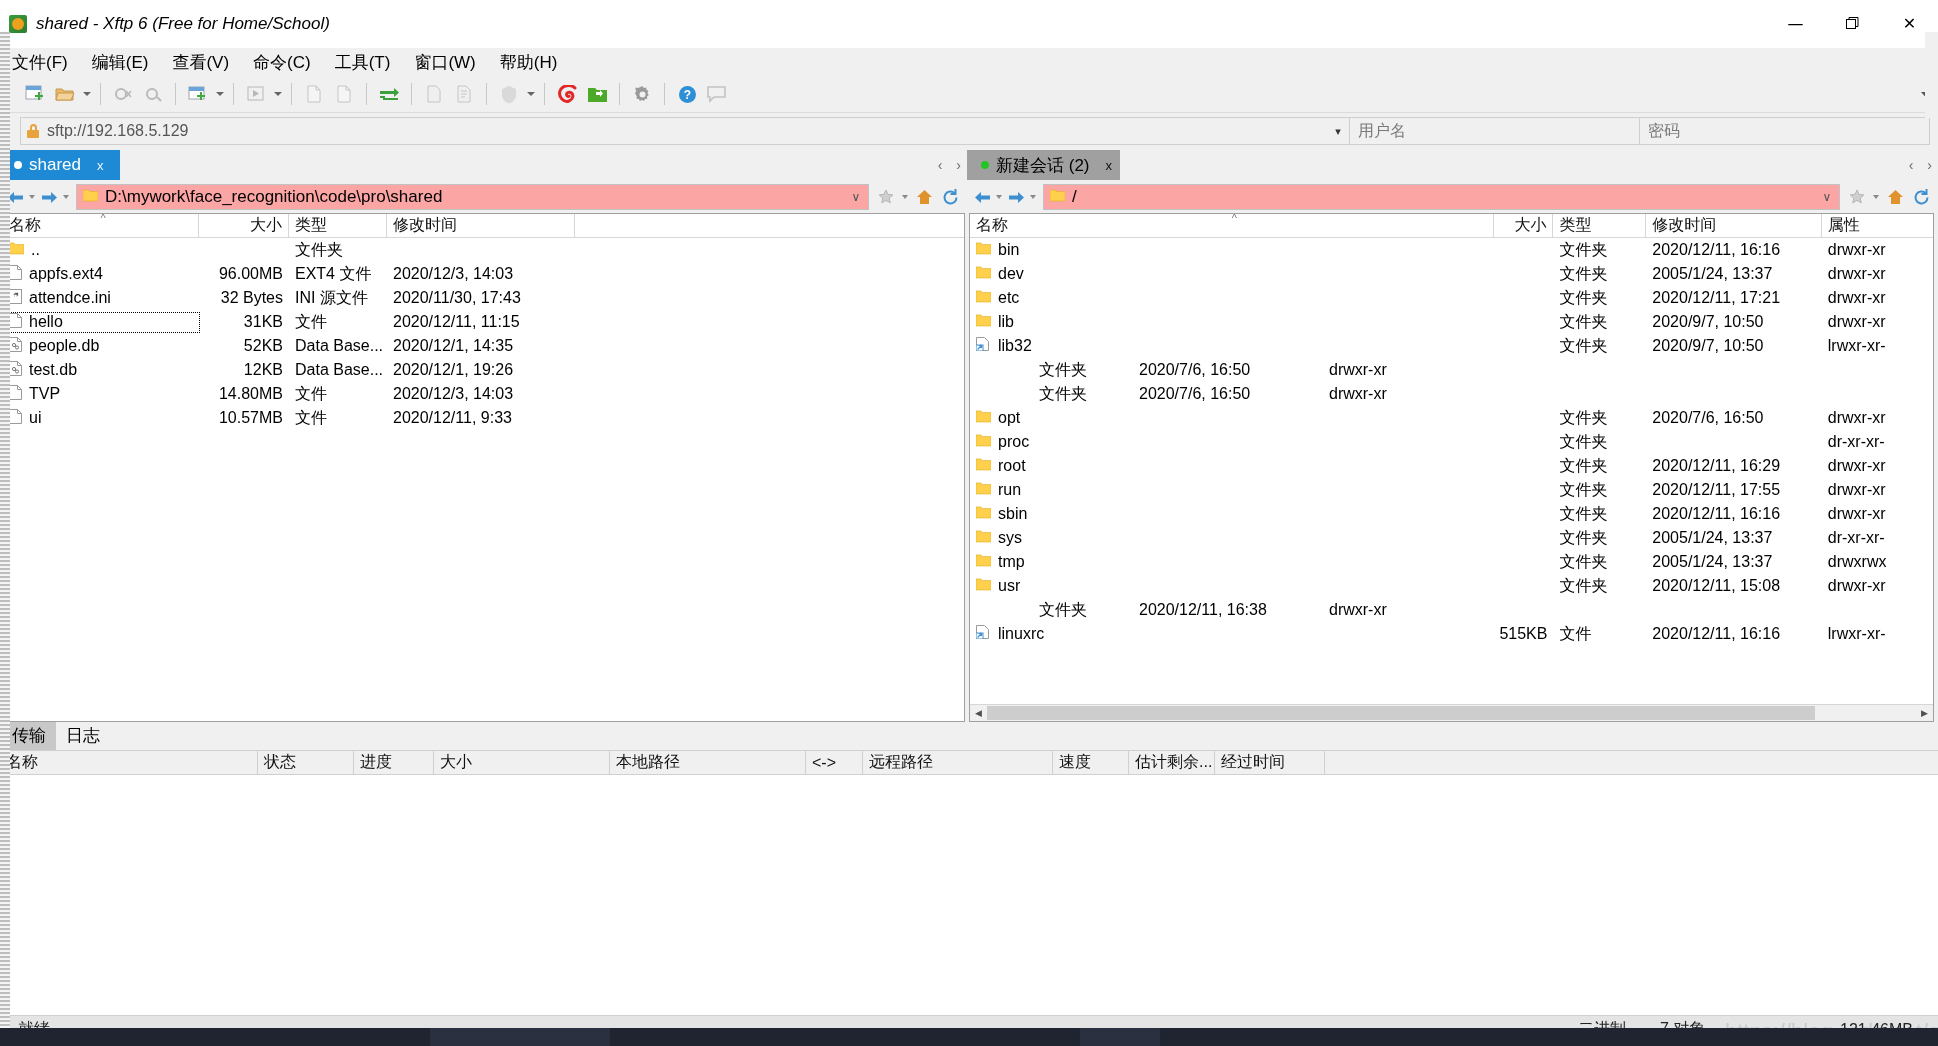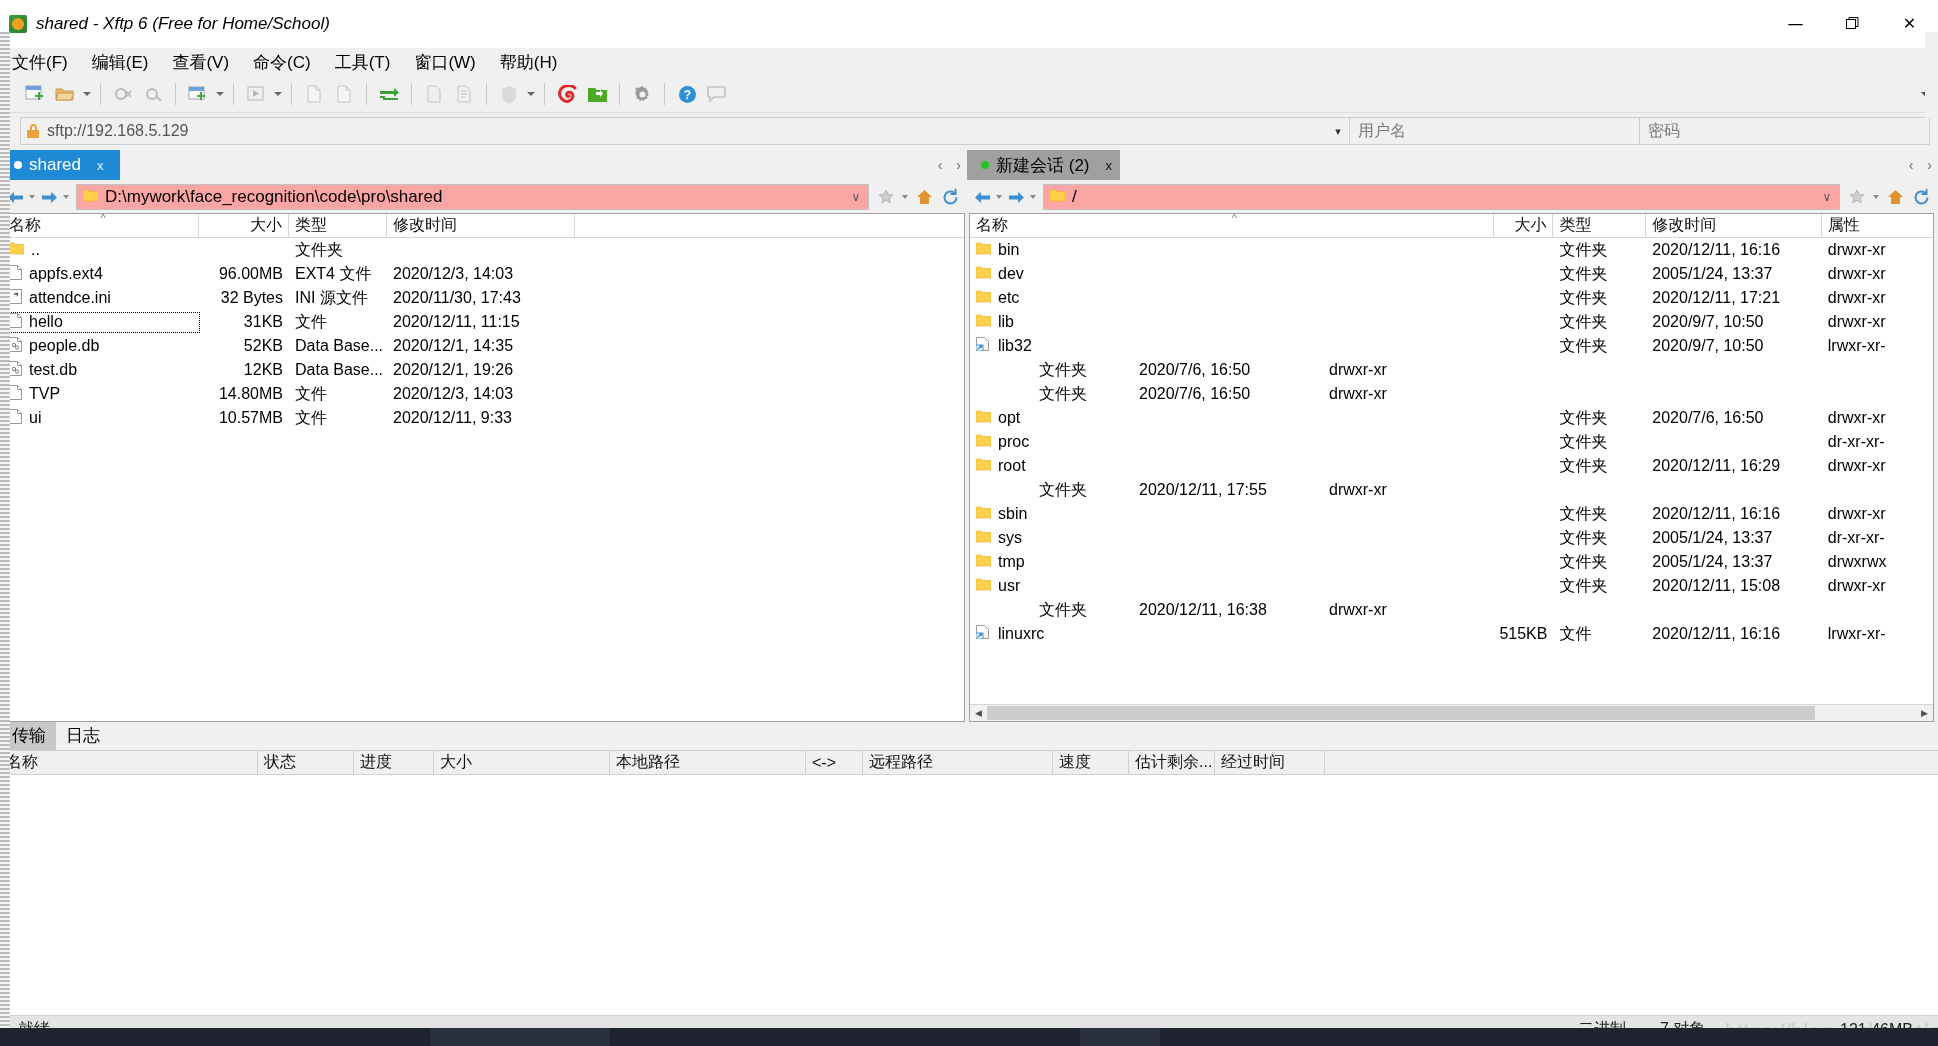--- a/index.html
+++ b/index.html
@@ -655,20 +655,26 @@
                     <path d="M0 1h5l1.5 1.5H15V12H0z" fill="#ffd04b" stroke="#e0ae26" stroke-width=".6"></path>
                   </svg></span>
                 <span>root</span>
               </div>
               <div class="cell num" style="width:63px"></div>
               <div class="cell" style="width:100px">文件夹</div>
               <div class="cell" style="width:190px">2020/12/11, 16:29</div>
               <div class="cell" style="width:120px">drwxr-xr</div>
             </div>
             <div class="row">
+              <div class="cell c-name" style="width:570px">
+                <span class="ficon"><svg width="15" height="13" viewBox="0 0 15 13">
+                    <path d="M0 1h5l1.5 1.5H15V12H0z" fill="#ffd04b" stroke="#e0ae26" stroke-width=".6"></path>
+                  </svg></span>
+                <span>run</span>
+              </div>
               <div class="cell num" style="width:63px"></div>
               <div class="cell" style="width:100px">文件夹</div>
               <div class="cell" style="width:190px">2020/12/11, 17:55</div>
               <div class="cell" style="width:120px">drwxr-xr</div>
             </div>
             <div class="row">
               <div class="cell c-name" style="width:570px">
                 <span class="ficon"><svg width="15" height="13" viewBox="0 0 15 13">
                     <path d="M0 1h5l1.5 1.5H15V12H0z" fill="#ffd04b" stroke="#e0ae26" stroke-width=".6"></path>
                   </svg></span>

